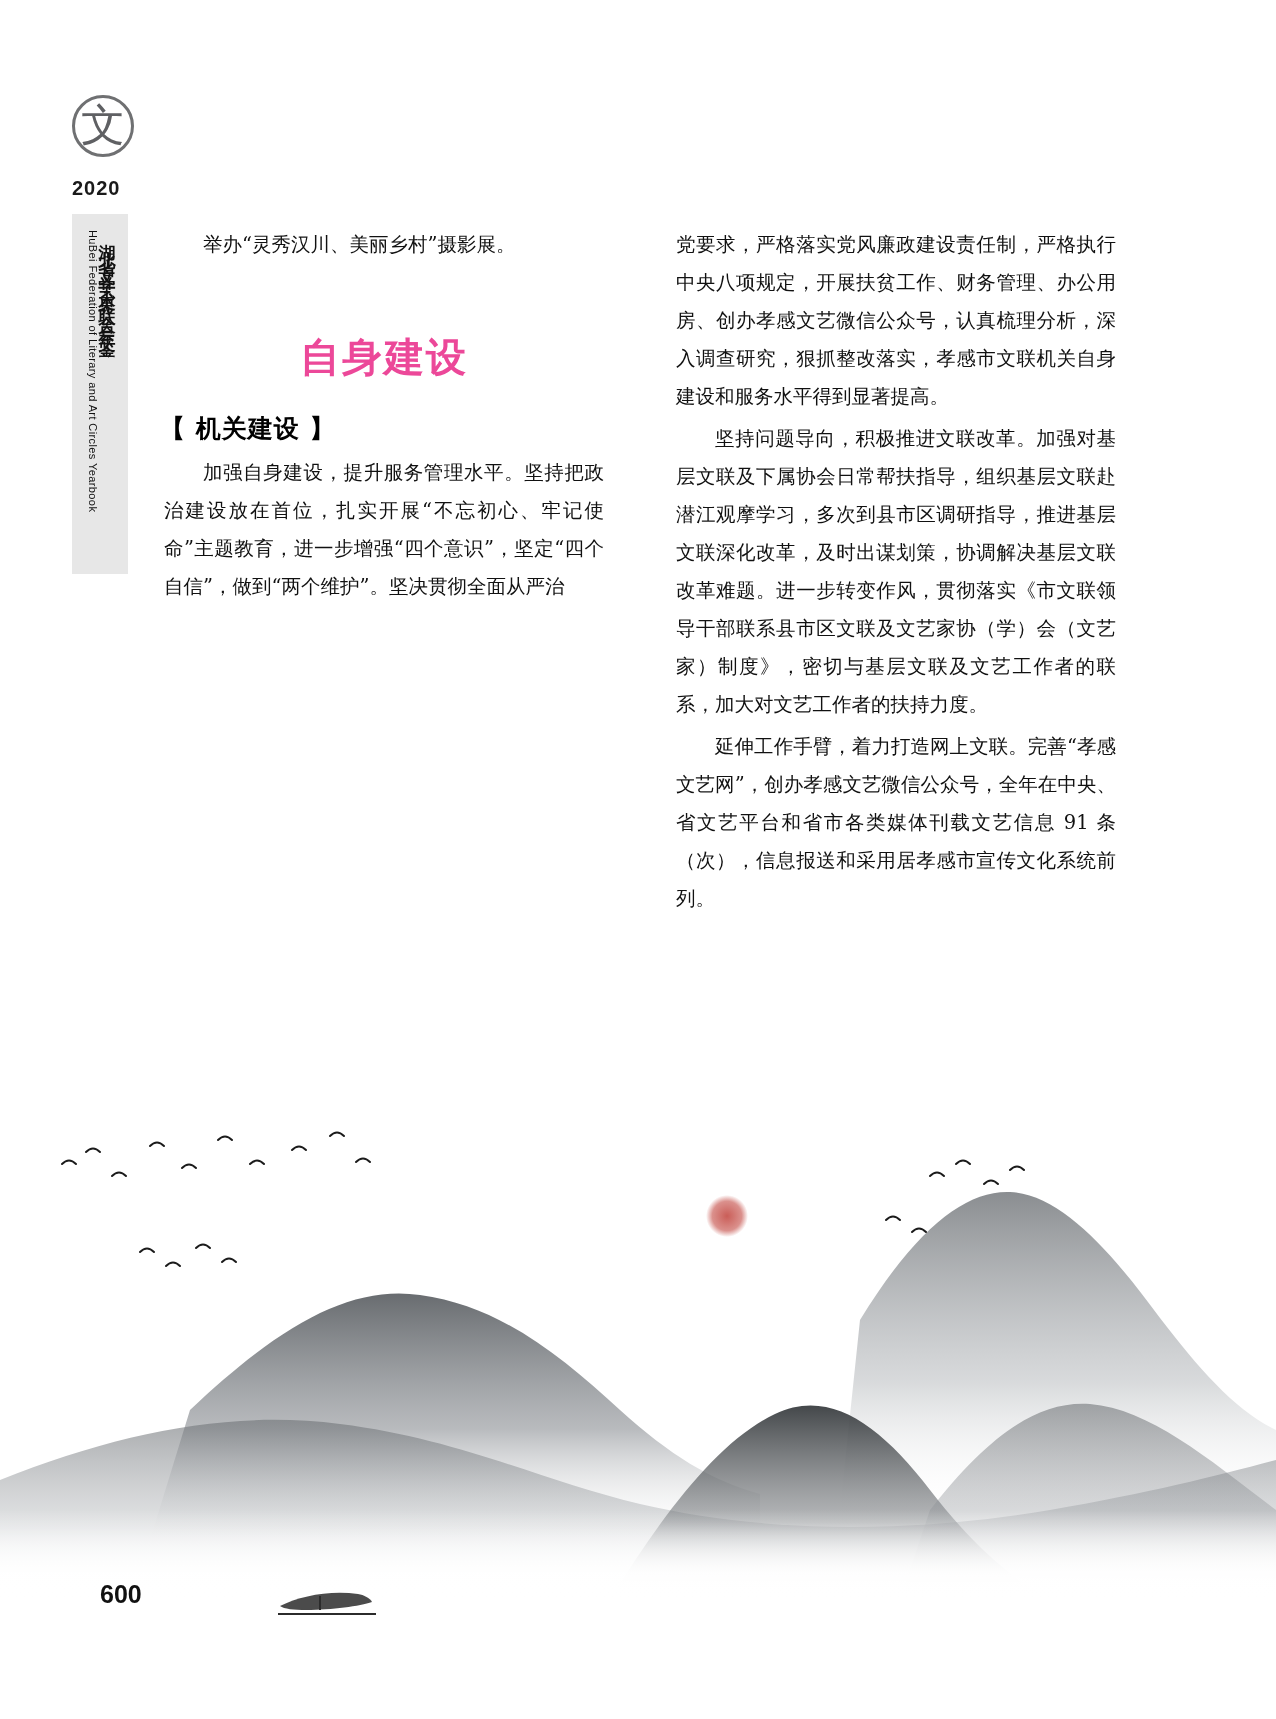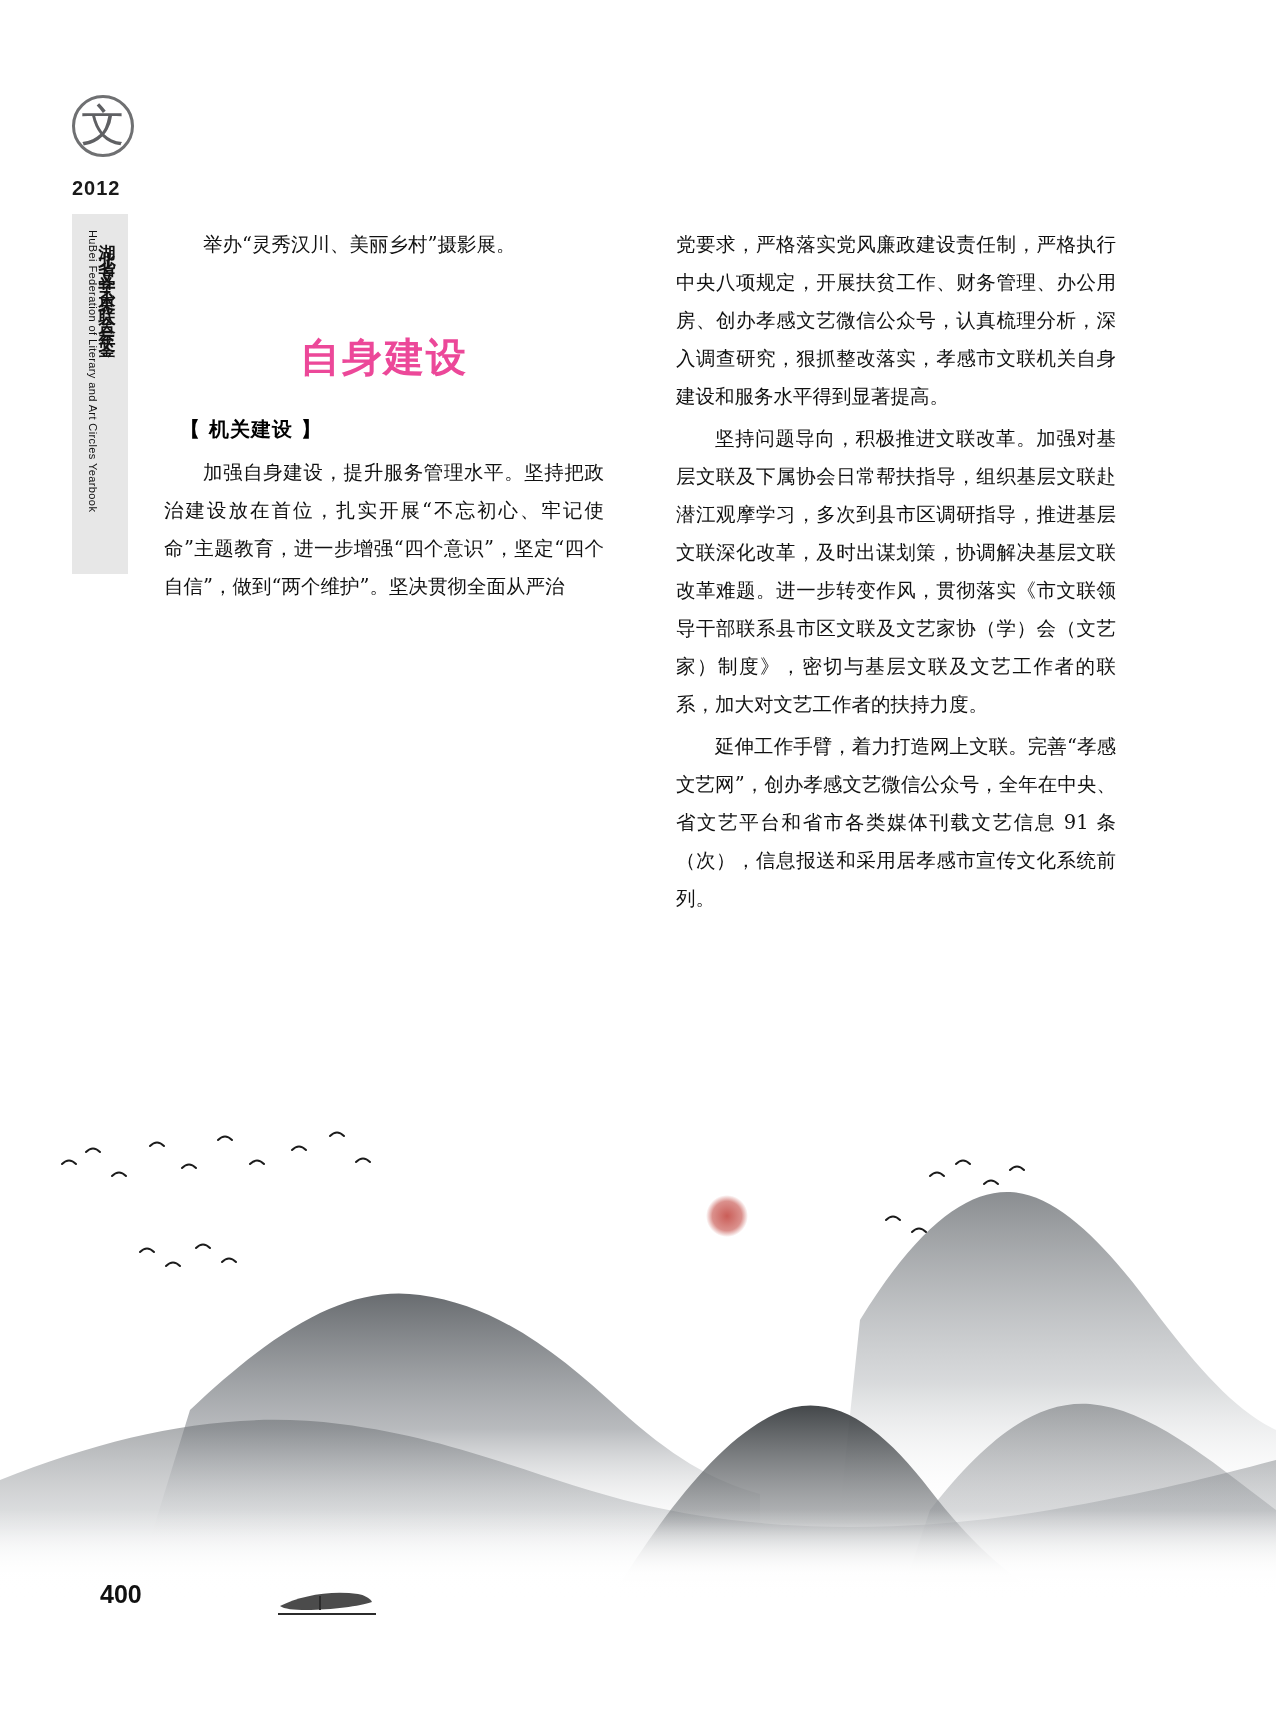--- a/index.html
+++ b/index.html
@@ -116,25 +116,24 @@
     text-align: center;
     font-family: "DejaVu Sans", sans-serif;
     font-weight: bold;
     font-size: 40px;
     letter-spacing: 2px;
     color: #ec4899;
   }
   #subsection-title {
     font-family: "DejaVu Sans", sans-serif;
     font-weight: bold;
-    font-size: 20px;
+    font-size: 25px;
     letter-spacing: 1px;
     margin-bottom: 6px;
     color: #000;
-    margin-left: 20px;
   }
 
   
   #ink-art {
     position: absolute;
     left: 0;
     top: 1080px;
     width: 1276px;
     height: 520px;
     pointer-events: none;
@@ -161,21 +160,21 @@
 </head>
 <body>
 
 <div id="spine">
 
   <div id="logo-mark">
     <div class="ring"></div>
     <div class="glyph">文</div>
   </div>
 
-  <div id="logo-year">2012</div>
+  <div id="logo-year">2020</div>
 
   <div id="spine-bar">
     <div id="spine-en">HuBei Federation of Literary and Art Circles Yearbook</div>
     <div id="spine-cn">湖北省文学艺术界联合会年鉴</div>
   </div>
 
 </div>
 
 <div class="col" id="col-left">
 
@@ -259,19 +258,19 @@
   <g stroke="#1b1b1b" stroke-width="2" fill="none" stroke-linecap="round">
     <path d="M930,96 q7,-7 14,0"></path>
       <path d="M956,84 q7,-7 14,0"></path>
     <path d="M984,104 q7,-7 14,0"></path>
       <path d="M1010,90 q7,-7 14,0"></path>
     <path d="M886,140 q7,-7 14,0"></path>
       <path d="M912,152 q7,-7 14,0"></path>
   </g>
 </svg>
 
-<div id="page-number">400</div>
+<div id="page-number">600</div>
 
 <svg id="footer-boat" viewBox="0 0 110 48">
   <path d="M8,30 C28,20 58,14 86,18 C92,19 98,22 100,26 C88,30 60,34 34,34 C22,34 12,33 8,30 Z" fill="#2b2b2b" opacity="0.85"></path>
   <path d="M6,38 L104,38" stroke="#2b2b2b" stroke-width="2" fill="none"></path>
   <path d="M48,34 L48,20" stroke="#2b2b2b" stroke-width="2" fill="none"></path>
 </svg>
 
 </body></html>

